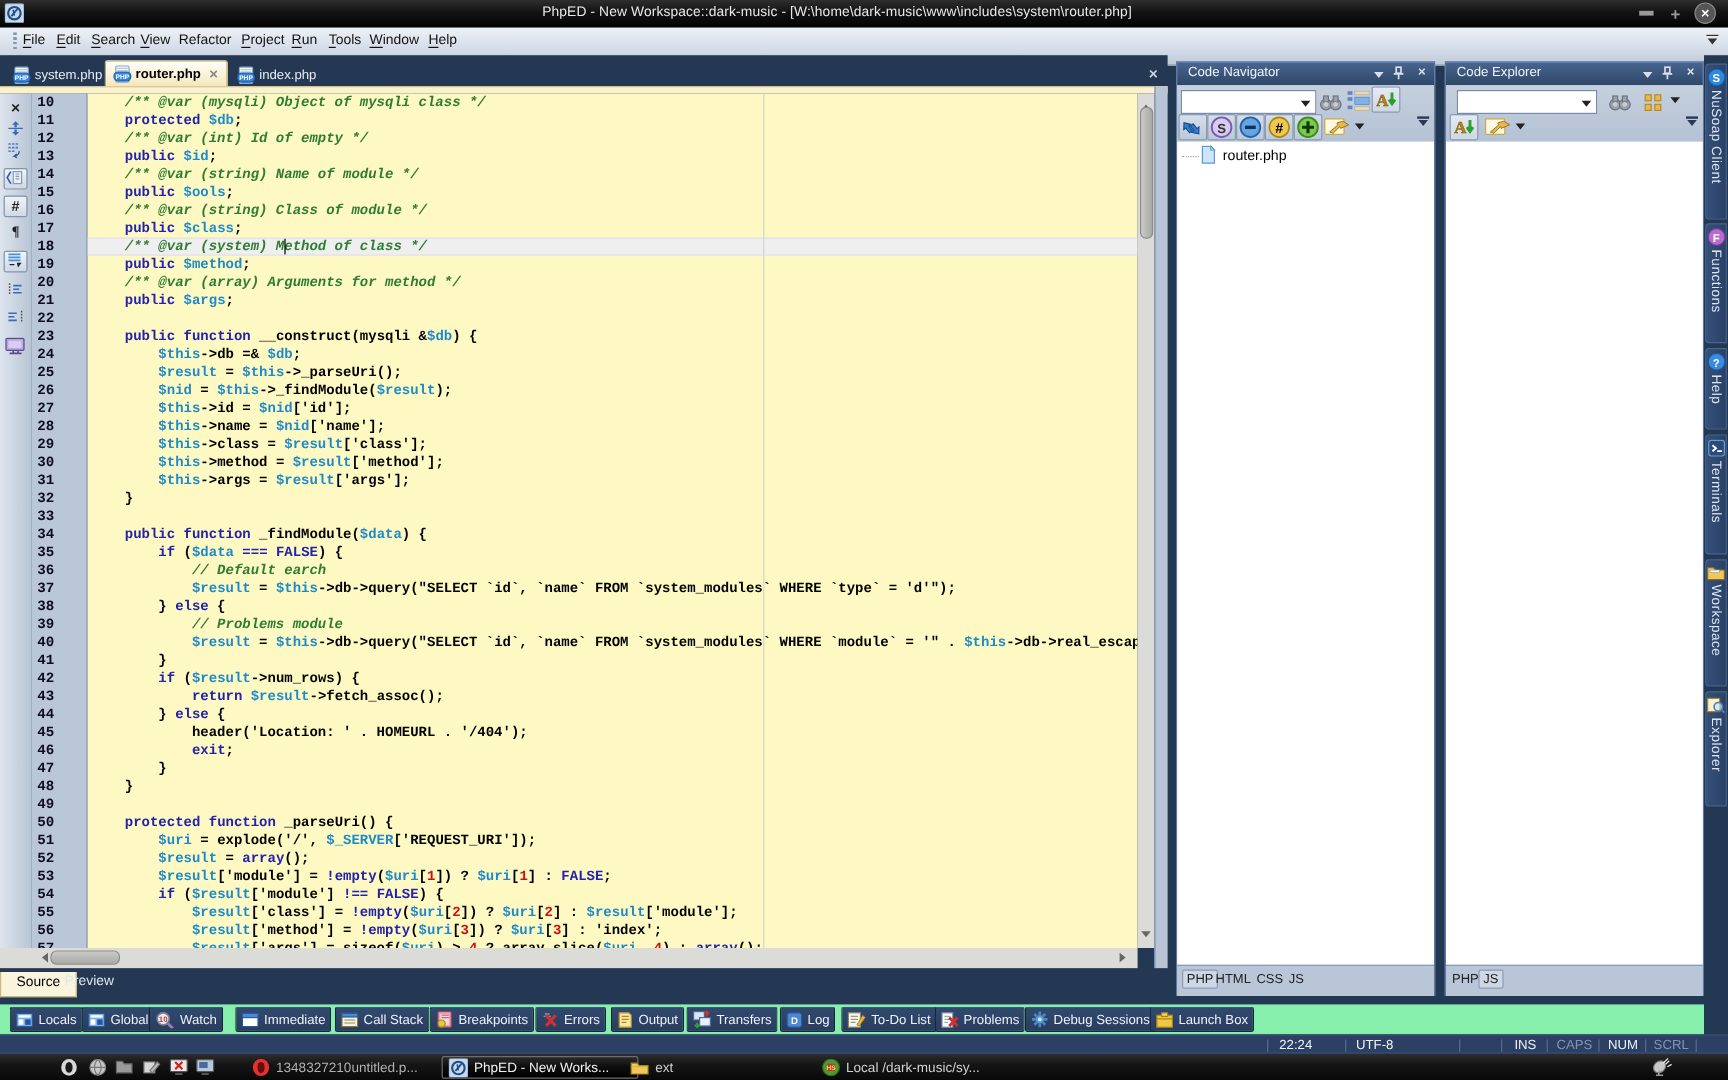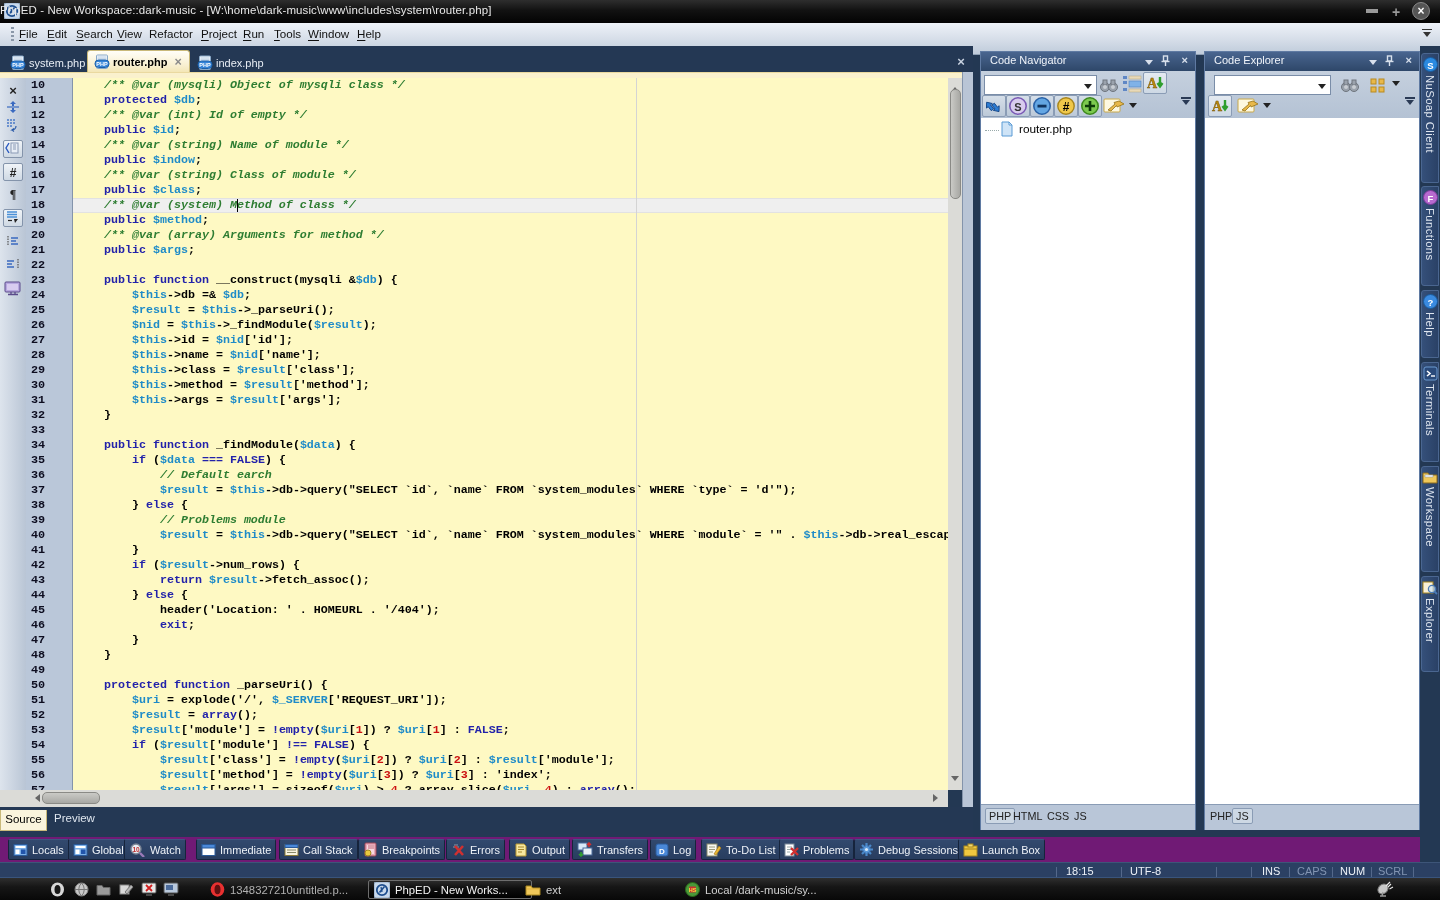--- a/index.html
+++ b/index.html
@@ -1,19 +1,19 @@
 <!DOCTYPE html>
 <html><head><meta charset="utf-8"><style>
 *{margin:0;padding:0;box-sizing:border-box}
 html,body{width:1440px;height:900px;overflow:hidden;background:#233853;font-family:"Liberation Sans",sans-serif}
 .abs{position:absolute}
 #root{position:relative;width:1440px;height:900px}
 
 #title{left:0;top:0;width:1440px;height:23px;background:linear-gradient(#2e2e2e,#121212 45%,#030303);color:#e8e8e8;font-size:11.5px}
-#title .txt{position:absolute;left:0;right:0;top:4px;letter-spacing:.1px}
+#title .txt{position:absolute;left:11px;right:0;top:4px;text-align:center;letter-spacing:.1px}
 
 #menu{left:0;top:23px;width:1440px;height:32px;background:linear-gradient(#eef2f8,#d5dde8 55%,#bfcbda);border-bottom:1px solid #8fa0b5;color:#111;font-size:11.6px}
 #menu .mi{position:absolute;top:4px}
 #menu u{text-decoration:underline;text-underline-offset:1.5px}
 .grip{position:absolute;left:11px;top:4px;width:3px;height:14px;background:repeating-linear-gradient(#8a97a8 0 2px,transparent 2px 4px)}
 
 #tabstrip{left:0;top:46px;width:973px;height:26px;background:#243854}
 .ftab{position:absolute;top:7px;height:19px;color:#e8edf4;font-size:11px;display:flex;align-items:center;gap:3px;padding:0 4px}
 .ftab.act{top:4px;height:22px;background:linear-gradient(#fffef8,#f8efcf 70%,#f3e6b6);border:1px solid #c9b97a;border-bottom:none;border-radius:3px 3px 0 0;color:#000;font-weight:bold}
 #cream{left:0;top:72px;width:973px;height:6px;background:#faf1cd;border-top:1px solid #ead9a0}
@@ -35,24 +35,24 @@
 
 #vscroll{left:948px;top:78px;width:14px;height:712px;background:#dbdbd7}
 #vthumb{position:absolute;left:1.5px;top:11px;width:11px;height:110px;background:linear-gradient(90deg,#cacac6,#a8a8a4);border:1px solid #8a8a86;border-radius:5px}
 #paneedge{left:962px;top:72px;width:11px;height:735px;background:#b9c5d6;border-left:1px solid #8494ab}
 #hscroll{left:0;top:790px;width:948px;height:17px;background:#dbdbd7}
 #hthumb{position:absolute;left:42px;top:2px;width:58px;height:12px;background:linear-gradient(#cacac6,#a8a8a4);border:1px solid #8a8a86;border-radius:5px}
 .tri{position:absolute;width:0;height:0}
 #closex{left:953px;top:55px;width:16px;height:14px;color:#c8d2e0;font:bold 13px "Liberation Sans";text-align:center;line-height:13px}
 
 #srcrow{left:0;top:807px;width:973px;height:30px;background:#243854}
-#srctab{position:absolute;left:0;top:3px;width:47px;height:21px;background:#faf4dd;border:1px solid #c9b97a;border-top:none;color:#000;font-size:11.5px;text-align:center;line-height:19px}
+#srctab{position:absolute;left:0;top:3px;width:64px;height:21px;background:#faf4dd;border:1px solid #c9b97a;border-top:none;color:#000;font-size:11.5px;text-align:center;line-height:19px}
 #prevtab{position:absolute;left:54px;top:5px;color:#dfe6ef;font-size:11.5px}
 
-#dbgrow{left:0;top:837px;width:1440px;height:25px;background:#701a75}
+#dbgrow{left:0;top:837px;width:1440px;height:25px;background:#86efac}
 .dbtn{position:absolute;top:2px;height:21px;background:linear-gradient(#32496e,#283d5f);border:1px solid #16243c;border-top-color:#3e5780;border-radius:2px;color:#eef2f8;font-size:11px;display:flex;align-items:center;gap:4px;padding:0 4px;white-space:nowrap}
 
 #status{left:0;top:862px;width:1440px;height:15px;background:#2b4063;border-top:1px solid #3d5578;color:#e8edf4;font-size:11px}
 #status span{position:absolute;top:2px}
 #status .sep{color:#54amount6b88}
 
 #taskbar{left:0;top:877px;width:1440px;height:23px;background:linear-gradient(#2e2e2e,#161616 40%,#080808);border-top:1px solid #39547c}
 .tbtn{position:absolute;top:2px;height:19px;color:#b0b0b0;font-size:11.3px;display:flex;align-items:center;gap:5px;padding:0 5px;overflow:hidden;white-space:nowrap}
 .tbtn.act{background:linear-gradient(#2a2a2a,#0e0e0e 45%,#000);border:1px solid #6e6e6e;border-radius:2px;color:#f2f2f2}
 .qli{position:absolute;top:4px}
@@ -214,21 +214,21 @@
 57</pre>
     </div>
 <div class="abs" id="codebg">
 <div id="curline"></div>
 <div id="margin"></div>
 <pre id="code"><span class="c">    /** @var (mysqli) Object of mysqli class */</span>
     <span class="k">protected</span> <span class="v">$db</span>;
 <span class="c">    /** @var (int) Id of empty */</span>
     <span class="k">public</span> <span class="v">$id</span>;
 <span class="c">    /** @var (string) Name of module */</span>
-    <span class="k">public</span> <span class="v">$indow</span>;
+    <span class="k">public</span> <span class="v">$ools</span>;
 <span class="c">    /** @var (string) Class of module */</span>
     <span class="k">public</span> <span class="v">$class</span>;
 <span class="c">    /** @var (system) Method of class */</span>
     <span class="k">public</span> <span class="v">$method</span>;
 <span class="c">    /** @var (array) Arguments for method */</span>
     <span class="k">public</span> <span class="v">$args</span>;
 
     <span class="k">public</span> <span class="k">function</span> __construct(mysqli &amp;<span class="v">$db</span>) {
         <span class="v">$this</span>-&gt;db =&amp; <span class="v">$db</span>;
         <span class="v">$result</span> = <span class="v">$this</span>-&gt;_parseUri();
@@ -357,21 +357,21 @@
 </div>
 <div class="abs" id="status">
 <span class="sep" style="left:1055px;color:#5a6f92">|</span>
 <span class="sep" style="left:1120px;color:#5a6f92">|</span>
 <span class="sep" style="left:1215px;color:#5a6f92">|</span>
 <span class="sep" style="left:1250px;color:#5a6f92">|</span>
 <span class="sep" style="left:1288px;color:#5a6f92">|</span>
 <span class="sep" style="left:1331px;color:#5a6f92">|</span>
 <span class="sep" style="left:1370px;color:#5a6f92">|</span>
 <span class="sep" style="left:1412px;color:#5a6f92">|</span>
-<span style="left:1066px;color:#eef2f8">18:15</span>
+<span style="left:1066px;color:#eef2f8">22:24</span>
 <span style="left:1130px;color:#eef2f8">UTF-8</span>
 <span style="left:1262px;color:#eef2f8">INS</span>
 <span style="left:1297px;color:#8294b2">CAPS</span>
 <span style="left:1340px;color:#eef2f8">NUM</span>
 <span style="left:1378px;color:#8294b2">SCRL</span>
 </div>
 <div class="abs" id="taskbar">
 <div class="qli" style="left:50px"><svg width="15" height="15" viewBox="0 0 15 15" style="">
           <ellipse cx="7.5" cy="7.5" rx="6.5" ry="7" fill="#d8d8d8"></ellipse>
           <ellipse cx="7.5" cy="7.5" rx="3" ry="4.5" fill="#181818"></ellipse>

